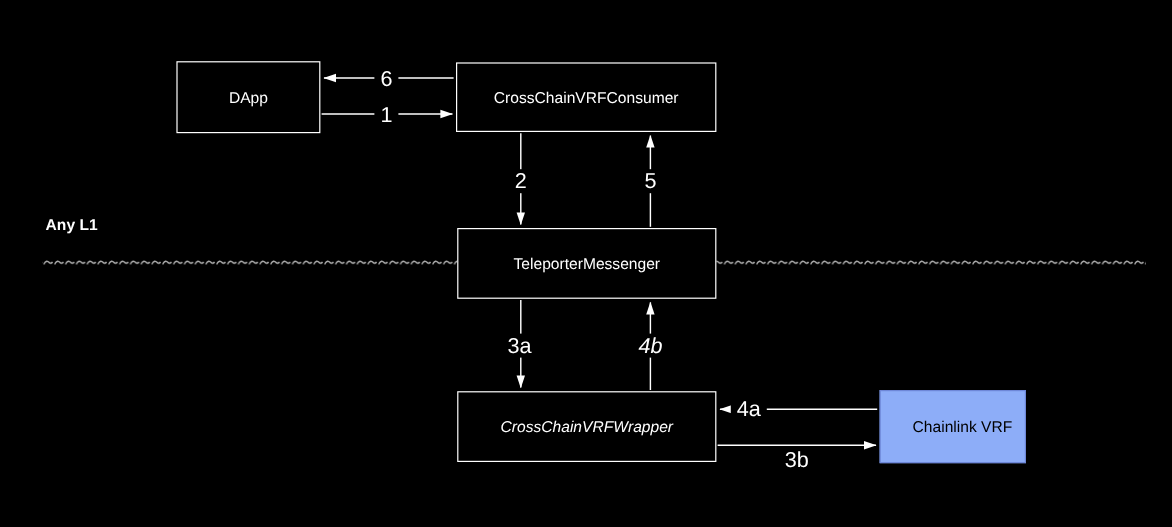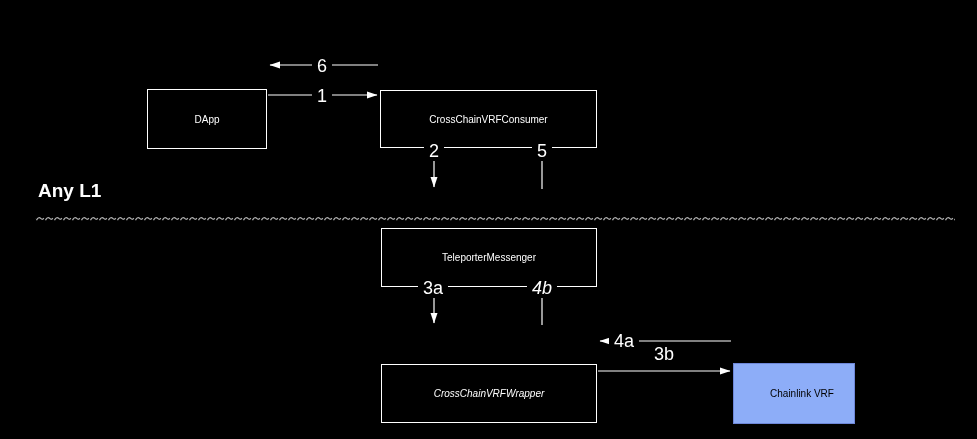--- a/index.html
+++ b/index.html
@@ -22,24 +22,23 @@
   }
   .node {
     position: absolute;
     box-sizing: border-box;
     background: #000000;
     border: 1px solid #ffffff;
     color: #ffffff;
     display: flex;
     align-items: center;
     justify-content: center;
-    font-size: 10px;
+    font-size: 13px;
     text-align: center;
     z-index: 2;
-    margin-top: 38px;
   }
   .node.chainlink {
     background: #8dadf8;
     border: 1px solid #6e87d8;
     color: #000000;
     padding-left: 16px;
   }
   .alabel {
     position: absolute;
     transform: translate(-50%, -50%);
@@ -47,21 +46,21 @@
     color: #ffffff;
     font-size: 18px;
     line-height: 20px;
     padding: 0 5px;
     z-index: 3;
     white-space: nowrap;
   }
   .region-label {
     position: absolute;
     color: #ffffff;
-    font-size: 19px;
+    font-size: 13px;
     font-weight: bold;
     z-index: 2;
     white-space: nowrap;
   }
 </style>
 </head>
 <body>
 
 <div id="stage">
 
@@ -116,15 +115,15 @@
 
   <div class="region-label" style="left:38px; top:180px;">Any L1</div>
 
   <span class="alabel" style="left:322px; top:66px;">6</span>
   <span class="alabel" style="left:322px; top:96px;">1</span>
   <span class="alabel" style="left:434px; top:151px;">2</span>
   <span class="alabel" style="left:542px; top:151px;">5</span>
   <span class="alabel" style="left:433px; top:288px;text-align:center;">3a</span>
   <span class="alabel" style="left:542px; top:288px;font-style:italic;">4b</span>
   <span class="alabel" style="left:624px; top:341px;">4a</span>
-  <span class="alabel" style="left:664px; top:354px;">3b</span>
+  <span class="alabel" style="left:664px; top:383px;">3b</span>
 
 </div>
 
 </body></html>

